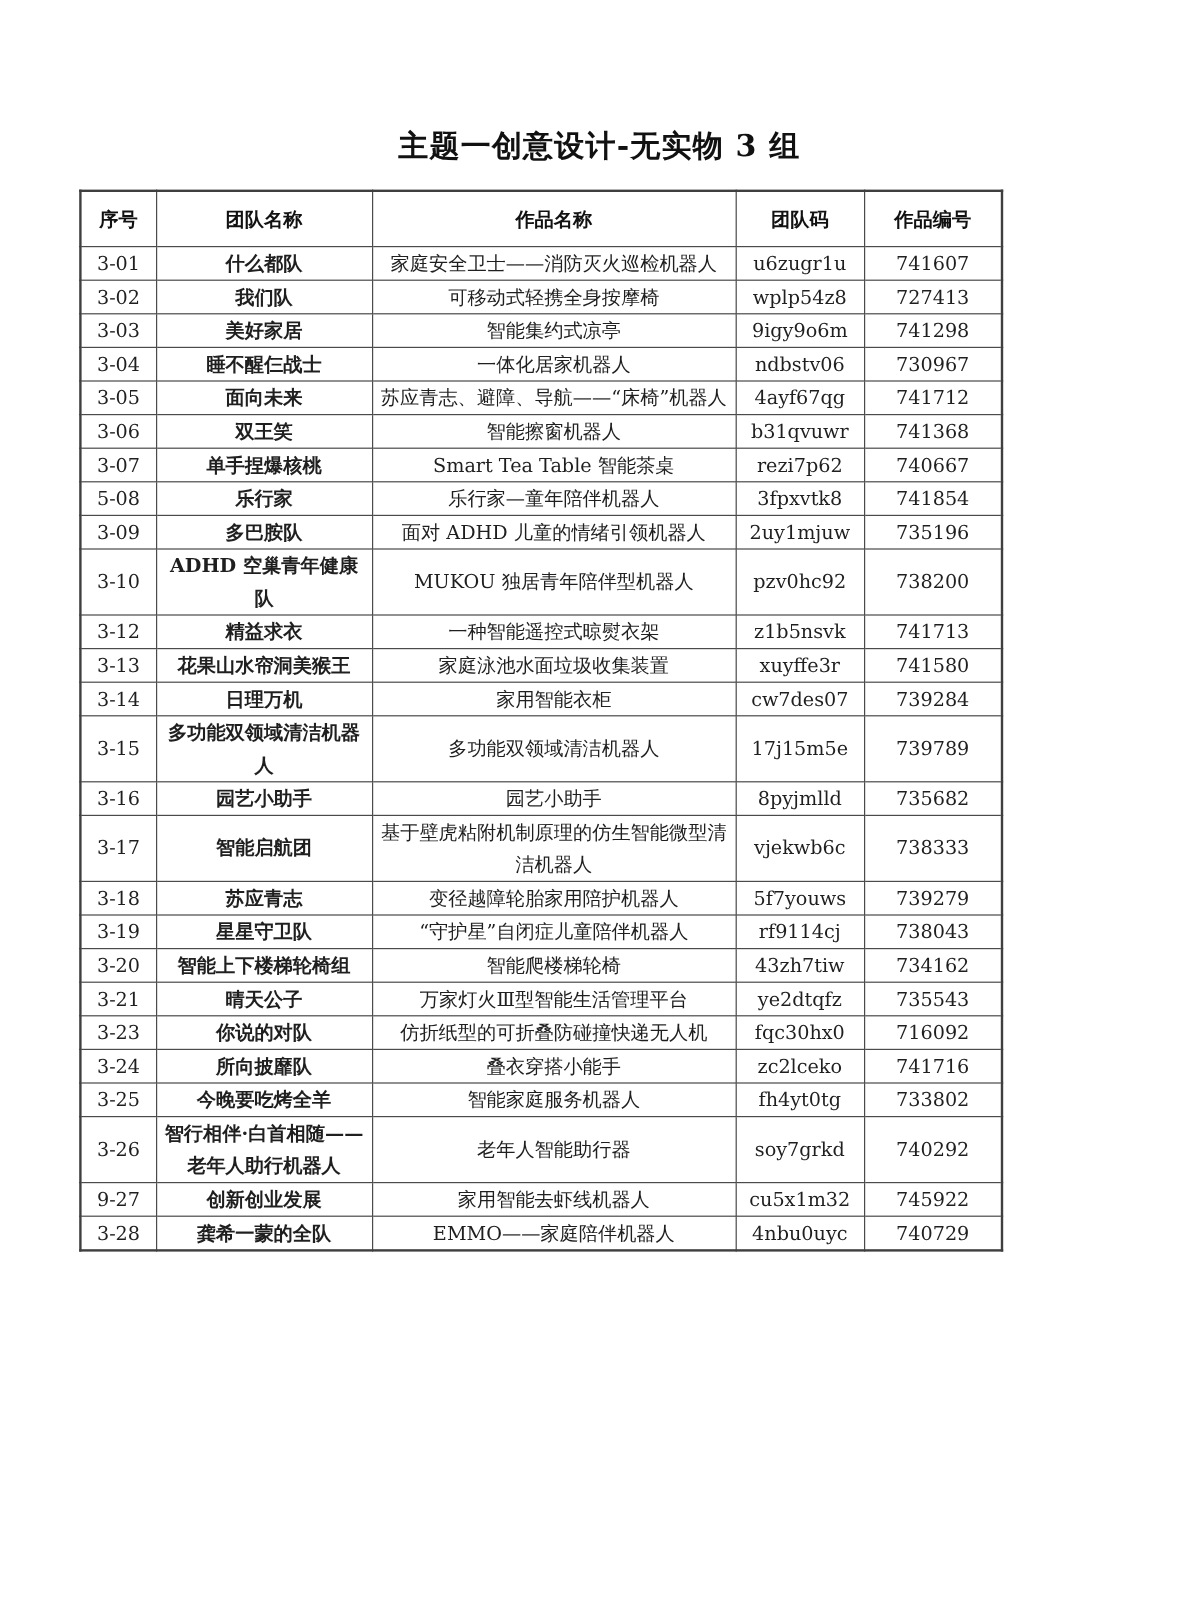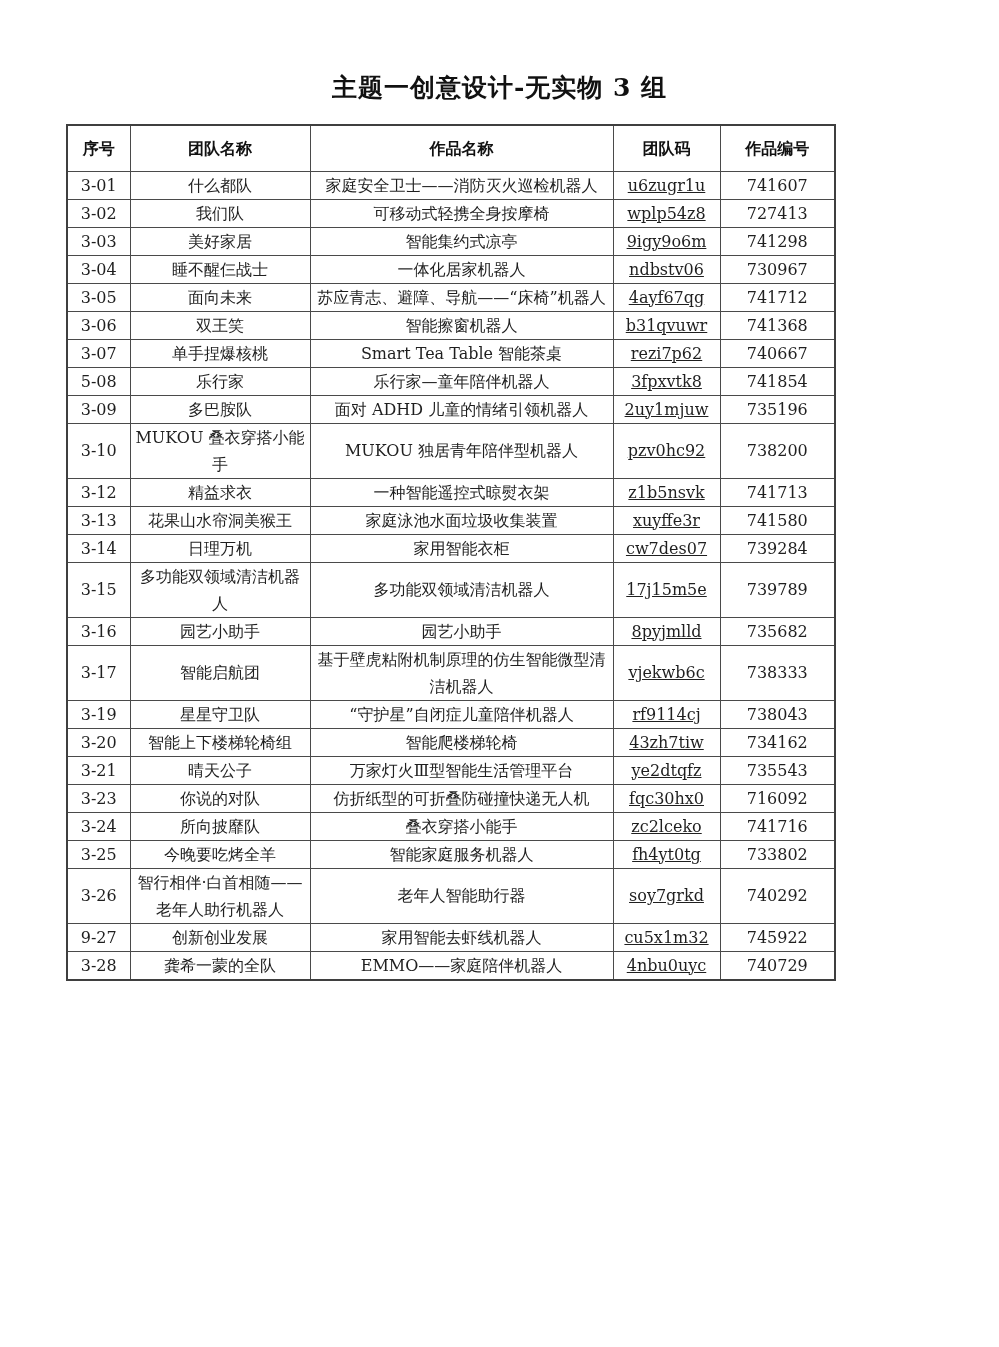--- a/index.html
+++ b/index.html
@@ -11,21 +11,21 @@
   body {
     width: 999px;
     height: 1347px;
     font-family: "DejaVu Serif", "Liberation Serif", serif;
     color: #1a1a1a;
     overflow: hidden;
   }
   .page {
     width: 999px;
     height: 1347px;
-    padding-top: 71px;
+    padding-top: 105px;
   }
   .doc-title {
     margin: 0 0 20px 0;
     text-align: center;
     font-size: 25px;
     font-weight: bold;
     letter-spacing: 1px;
     color: #111111;
   }
   table.roster {
@@ -49,23 +49,23 @@
     height: 46px;
     font-weight: bold;
     font-size: 16px;
     color: #111111;
   }
   table.roster td {
     height: 27px;
     color: #1f1f1f;
   }
   .col-no    { width: 63px; }
-  .col-team  { width: 180px; }
+  .col-team  { width: 180px; font-weight: bold; }
   .col-work  { width: 303px; }
-  .col-code  { width: 107px; text-decoration: underline; }
+  .col-code  { width: 107px; }
   .col-id    { width: 115px; }
 </style>
 </head>
 <body>
 
 <div class="page">
 
   <h1 class="doc-title">主题一创意设计-无实物 3 组</h1>
 
   <table class="roster">
@@ -144,21 +144,21 @@
         </tr>
         <tr>
           <td class="col-no">3-09</td>
           <td class="col-team">多巴胺队</td>
           <td class="col-work">面对 ADHD 儿童的情绪引领机器人</td>
           <td class="col-code">2uy1mjuw</td>
           <td class="col-id">735196</td>
         </tr>
         <tr>
           <td class="col-no">3-10</td>
-          <td class="col-team">MUKOU 叠衣穿搭小能手</td>
+          <td class="col-team">ADHD 空巢青年健康队</td>
           <td class="col-work">MUKOU 独居青年陪伴型机器人</td>
           <td class="col-code">pzv0hc92</td>
           <td class="col-id">738200</td>
         </tr>
         <tr>
           <td class="col-no">3-12</td>
           <td class="col-team">精益求衣</td>
           <td class="col-work">一种智能遥控式晾熨衣架</td>
           <td class="col-code">z1b5nsvk</td>
           <td class="col-id">741713</td>
@@ -192,20 +192,27 @@
           <td class="col-id">735682</td>
         </tr>
         <tr>
           <td class="col-no">3-17</td>
           <td class="col-team">智能启航团</td>
           <td class="col-work">基于壁虎粘附机制原理的仿生智能微型清洁机器人</td>
           <td class="col-code">vjekwb6c</td>
           <td class="col-id">738333</td>
         </tr>
         <tr>
+          <td class="col-no">3-18</td>
+          <td class="col-team">苏应青志</td>
+          <td class="col-work">变径越障轮胎家用陪护机器人</td>
+          <td class="col-code">5f7youws</td>
+          <td class="col-id">739279</td>
+        </tr>
+        <tr>
           <td class="col-no">3-19</td>
           <td class="col-team">星星守卫队</td>
           <td class="col-work">“守护星”自闭症儿童陪伴机器人</td>
           <td class="col-code">rf9114cj</td>
           <td class="col-id">738043</td>
         </tr>
         <tr>
           <td class="col-no">3-20</td>
           <td class="col-team">智能上下楼梯轮椅组</td>
           <td class="col-work">智能爬楼梯轮椅</td>

